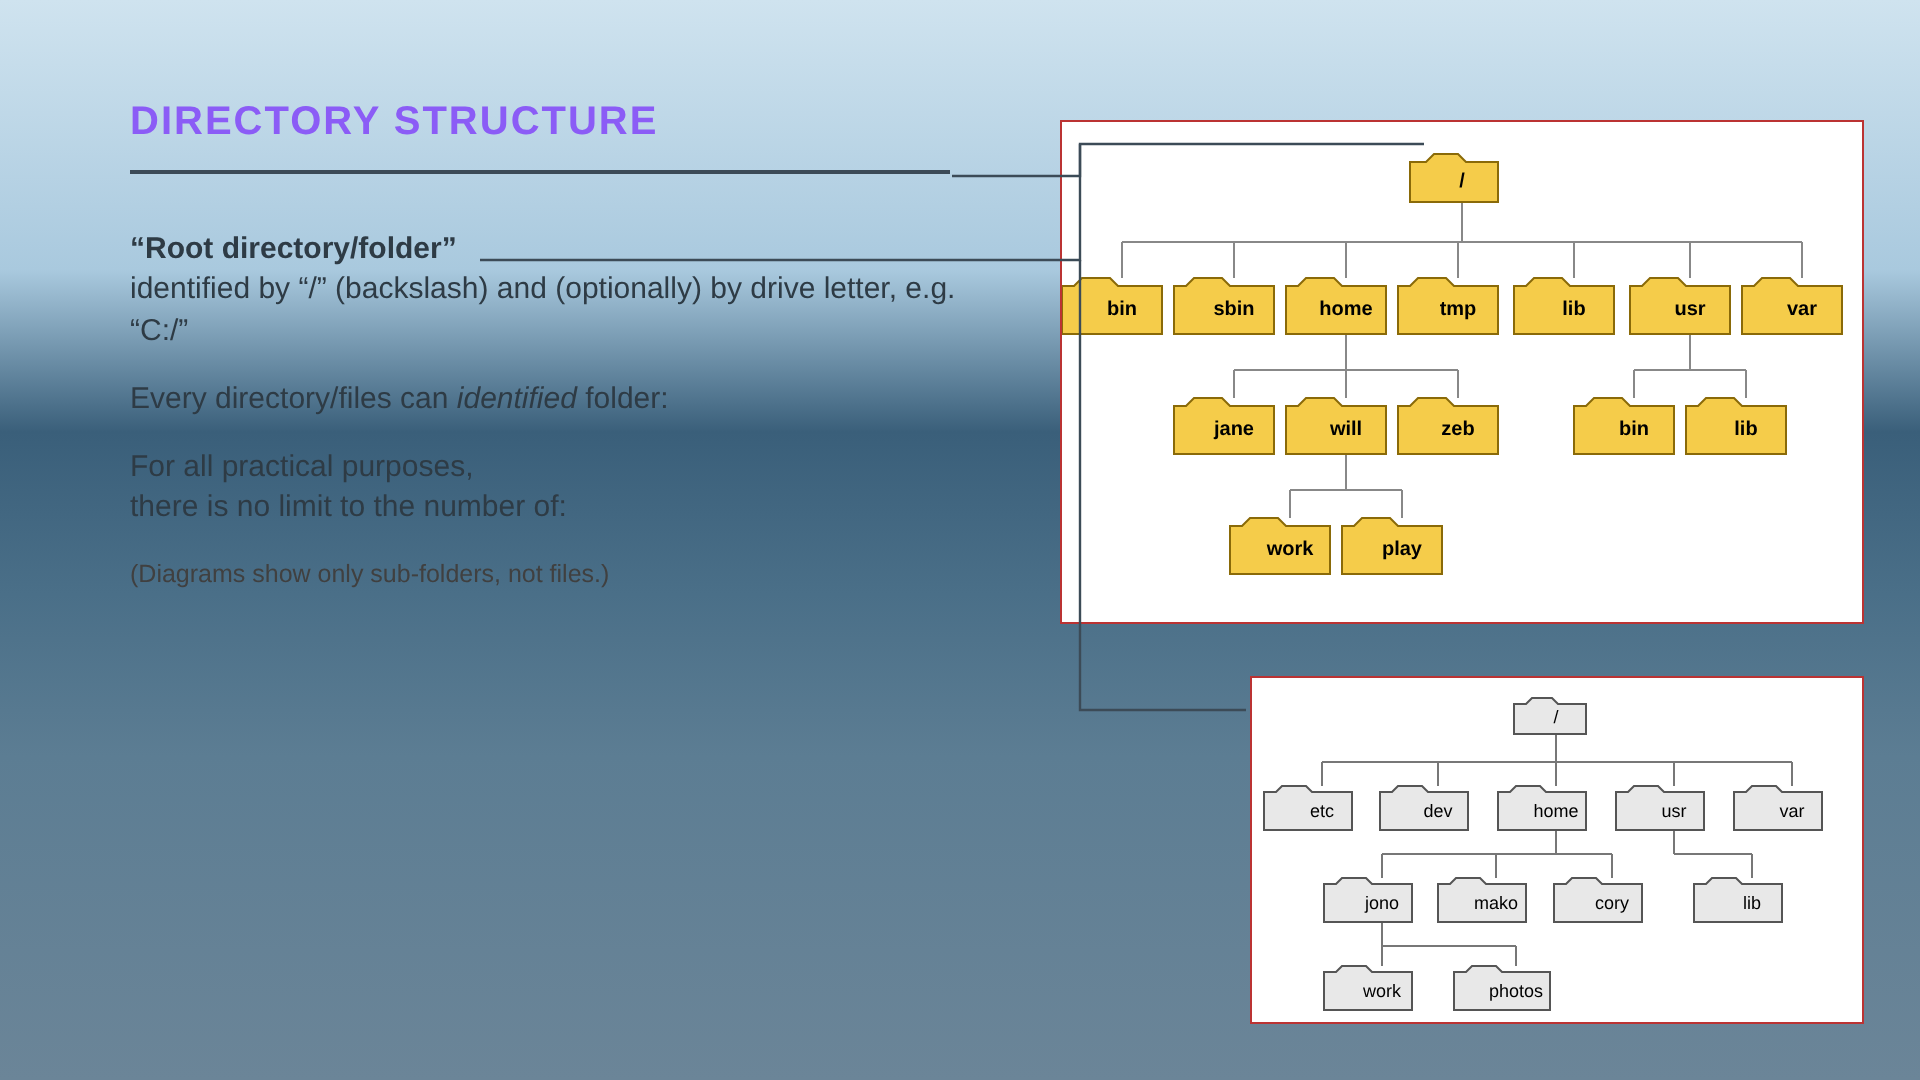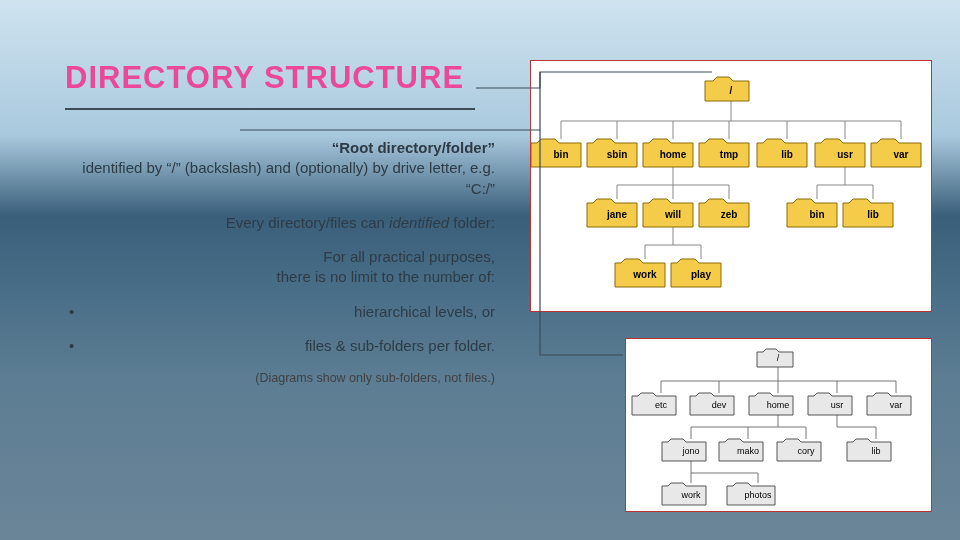--- a/index.html
+++ b/index.html
@@ -20,38 +20,37 @@
       #6b8598 100%);
     position: relative;
   }
   .slide {
     position: absolute;
     top: 0; left: 0; right: 0; bottom: 0;
     padding: 50px 0 0 65px;
     box-sizing: border-box;
   }
   .title {
-    font-size: 31px;
+    font-size: 20px;
     font-weight: bold;
     letter-spacing: 1px;
-    color: #ec4899;
-    margin: 10px 0 12px 0;
+    color: #8b5cf6;
+    margin: 0 0 12px 0;
   }
   .title-underline {
     height: 2px;
     width: 410px;
     background: #3c4b57;
     margin-bottom: 28px;
   }
   .content {
     color: #2e3b45;
     font-size: 15px;
     line-height: 1.35;
     max-width: 430px;
-    text-align: right;
   }
   .content p { margin: 0 0 14px 0; }
   .content b { font-weight: bold; }
   .content i { font-style: italic; }
   ul.bullets {
     list-style: none;
     padding: 0;
     margin: 0 0 14px 0;
   }
   ul.bullets li {
@@ -125,24 +124,20 @@
     </p>
 
     <p>
       <span>Every directory/files can </span><i>identified</i><span> folder:</span>
     </p>
 
 
     <p style="white-space:pre-line;">For all practical purposes,
 there is no limit to the number of:</p>
 
-    <ul class="bullets">
-      <li>hierarchical levels, or</li>
-      <li>files &amp; sub-folders per folder.</li>
-    </ul>
 
     <p class="footnote">(Diagrams show only sub-folders, not files.)</p>
   </div>
 
   <div class="diagram" style="left:530px; top:60px; width:400px; height:250px;">
     <svg viewBox="0 0 400 250" width="400" height="250">
 
       <line class="tree-line-y" x1="200" y1="40" x2="200" y2="60"></line>
       <line class="tree-line-y" x1="30" y1="60" x2="370" y2="60"></line>
       <line class="tree-line-y" x1="30" y1="60" x2="30" y2="78"></line>

